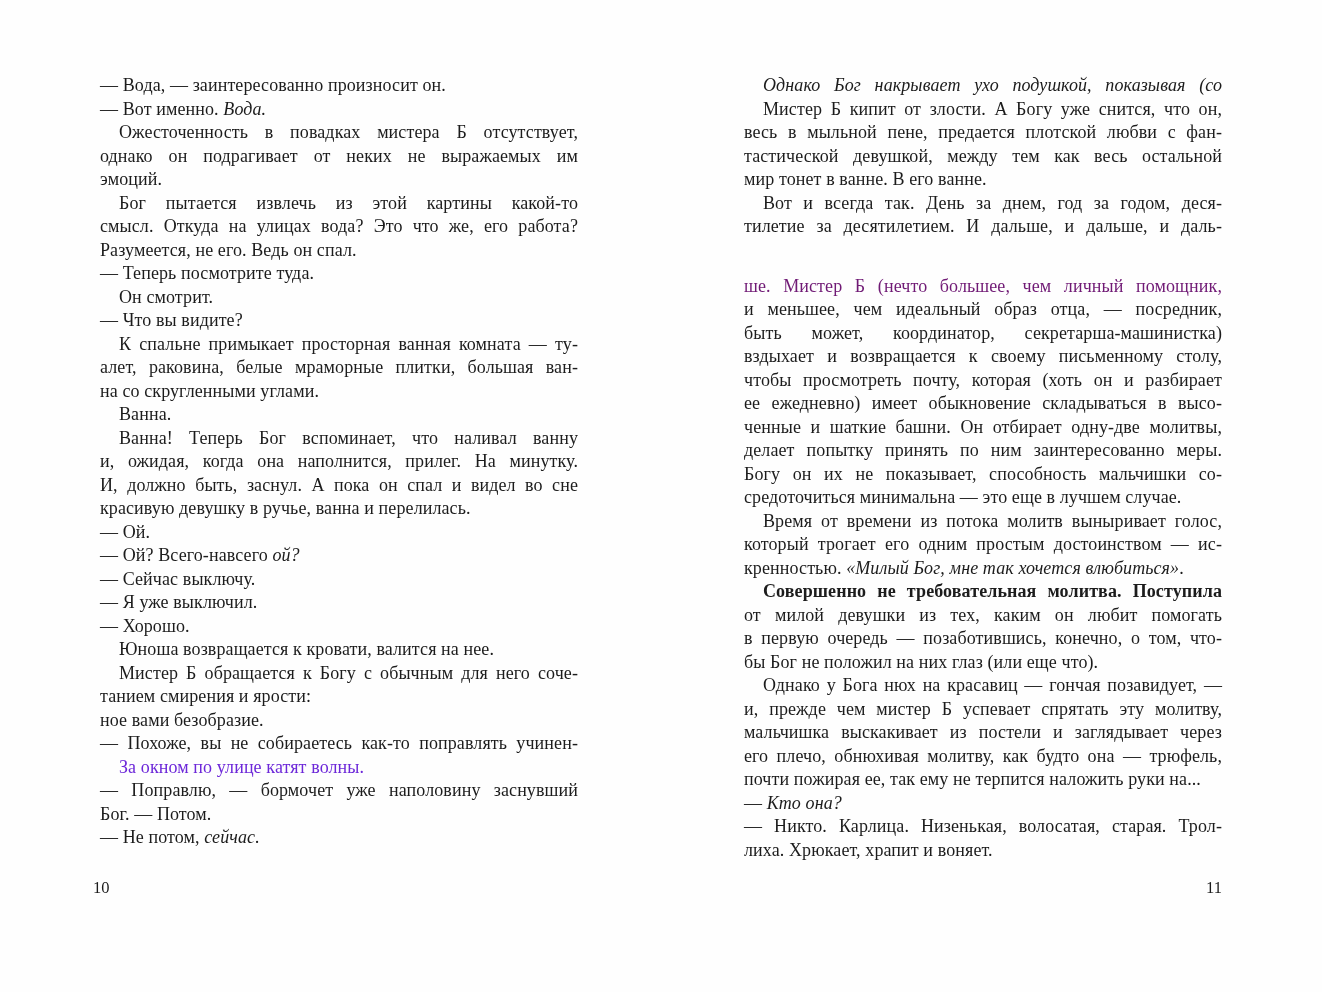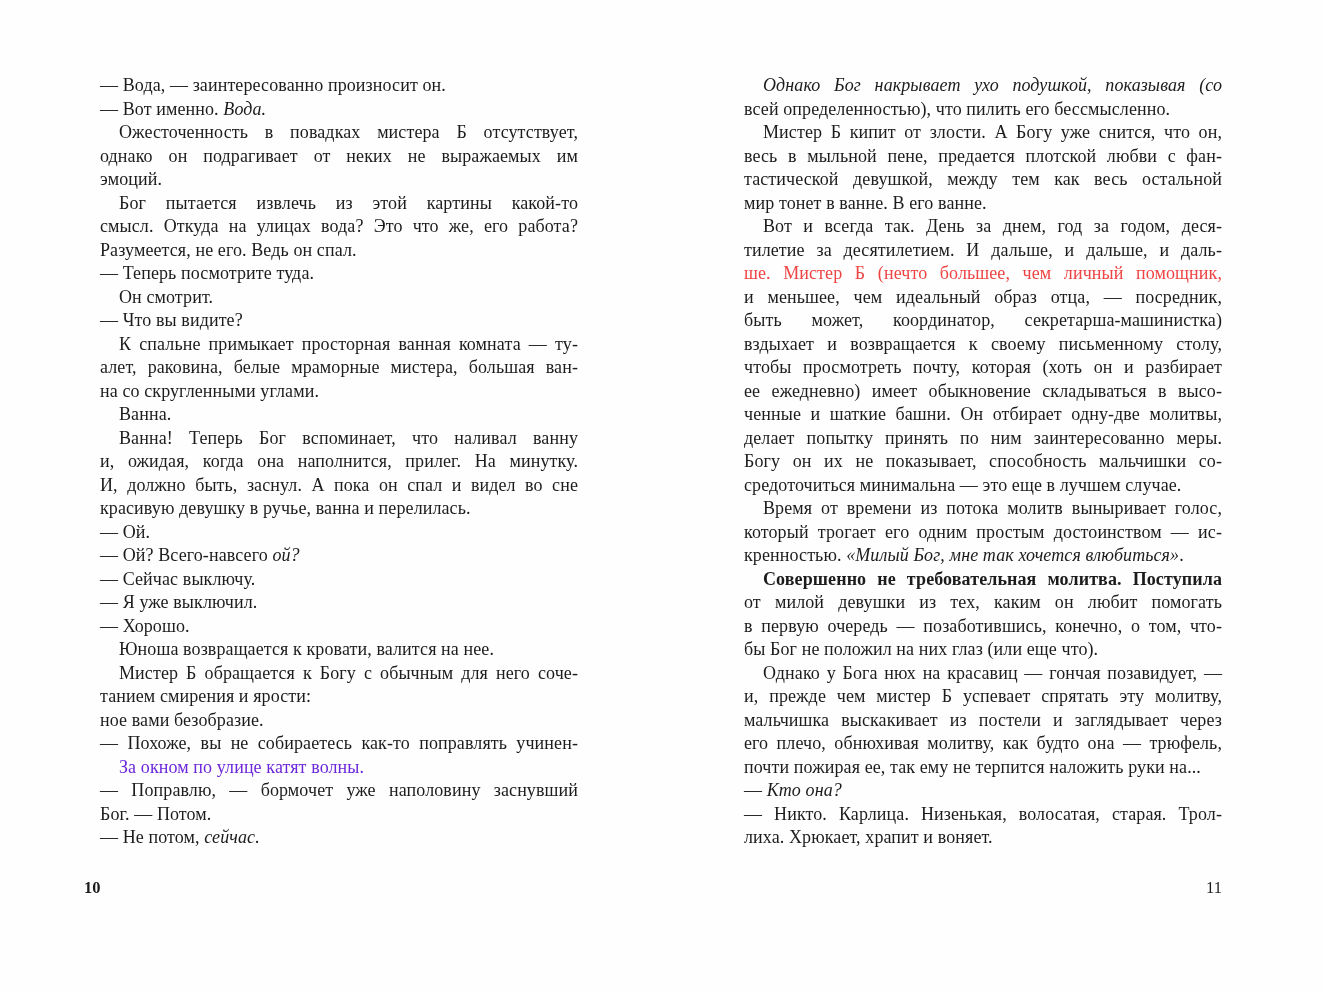--- a/index.html
+++ b/index.html
@@ -37,24 +37,23 @@
   .line.indent { text-indent: 19px; }
   .italic { font-style: italic; }
   .page-number {
     position: absolute;
     top: 878px;
     font-size: 16.5px;
     line-height: 20px;
     color: #1c1c1c;
   }
   .page-number-left {
-    left: 84px;
+    left: 93px;
     width: 478px;
     text-align: left;
-    font-weight: bold;
   }
   .page-number-right {
     left: 744px;
     width: 478px;
     text-align: right;
   }
 </style>
 </head>
 <body style="background: rgb(254, 254, 254);">
 
@@ -65,21 +64,21 @@
       <div class="line justify indent" style="color: rgb(28, 28, 28);"><span>Ожесточенность в повадках мистера Б отсутствует,</span></div>
       <div class="line justify" style="color: rgb(28, 28, 28);"><span>однако он подрагивает от неких не выражаемых им</span></div>
       <div class="line" style="color: rgb(28, 28, 28);"><span>эмоций.</span></div>
       <div class="line justify indent" style="color: rgb(28, 28, 28);"><span>Бог пытается извлечь из этой картины какой-то</span></div>
       <div class="line justify" style="color: rgb(28, 28, 28);"><span>смысл. Откуда на улицах вода? Это что же, его работа?</span></div>
       <div class="line" style="color: rgb(28, 28, 28);"><span>Разумеется, не его. Ведь он спал.</span></div>
       <div class="line" style="color: rgb(28, 28, 28);"><span>— Теперь посмотрите туда.</span></div>
       <div class="line indent" style="color: rgb(28, 28, 28);"><span>Он смотрит.</span></div>
       <div class="line" style="color: rgb(28, 28, 28);"><span>— Что вы видите?</span></div>
       <div class="line justify indent" style="color: rgb(28, 28, 28);"><span>К спальне примыкает просторная ванная комната — ту-</span></div>
-      <div class="line justify" style="color: rgb(28, 28, 28);"><span>алет, раковина, белые мраморные мистера, большая ван-</span></div>
+      <div class="line justify" style="color: rgb(28, 28, 28);"><span>алет, раковина, белые мраморные плитки, большая ван-</span></div>
       <div class="line" style="color: rgb(28, 28, 28);"><span>на со скругленными углами.</span></div>
       <div class="line indent" style="color: rgb(28, 28, 28);"><span>Ванна.</span></div>
       <div class="line justify indent" style="color: rgb(28, 28, 28);"><span>Ванна! Теперь Бог вспоминает, что наливал ванну</span></div>
       <div class="line justify" style="color: rgb(28, 28, 28);"><span>и, ожидая, когда она наполнится, прилег. На минутку.</span></div>
       <div class="line justify" style="color: rgb(28, 28, 28);"><span>И, должно быть, заснул. А пока он спал и видел во сне</span></div>
       <div class="line" style="color: rgb(28, 28, 28);"><span>красивую девушку в ручье, ванна и перелилась.</span></div>
       <div class="line" style="color: rgb(28, 28, 28);"><span>— Ой.</span></div>
       <div class="line" style="color: rgb(28, 28, 28);"><span>— Ой? Всего-навсего </span><span class="italic">ой?</span></div>
       <div class="line" style="color: rgb(28, 28, 28);"><span>— Сейчас выключу.</span></div>
       <div class="line" style="color: rgb(28, 28, 28);"><span>— Я уже выключил.</span></div>
@@ -90,28 +89,27 @@
       <div class="line" style="color: rgb(28, 28, 28);"><span>ное вами безобразие.</span></div>
       <div class="line justify" style="color: rgb(28, 28, 28);"><span>— Похоже, вы не собираетесь как-то поправлять учинен-</span></div>
       <div class="line indent" style="color: #6d28d9;"><span>За окном по улице катят волны.</span></div>
       <div class="line justify" style="color: rgb(28, 28, 28);"><span>— Поправлю, — бормочет уже наполовину заснувший</span></div>
       <div class="line" style="color: rgb(28, 28, 28);"><span>Бог. — Потом.</span></div>
       <div class="line" style="color: rgb(28, 28, 28);"><span>— Не потом, </span><span class="italic">сейчас.</span></div>
     </div>
 
   <div class="page page-right">
       <div class="line justify indent" style="color: rgb(28, 28, 28); font-style: italic;"><span>Однако Бог накрывает ухо подушкой, показывая (со</span></div>
-      <div class="line" style="color: rgb(28, 28, 28);"><span>всей определенностью), что пилить его бессмысленно.</span></div>
       <div class="line justify indent" style="color: rgb(28, 28, 28);"><span>Мистер Б кипит от злости. А Богу уже снится, что он,</span></div>
       <div class="line justify" style="color: rgb(28, 28, 28);"><span>весь в мыльной пене, предается плотской любви с фан-</span></div>
       <div class="line justify" style="color: rgb(28, 28, 28);"><span>тастической девушкой, между тем как весь остальной</span></div>
       <div class="line" style="color: rgb(28, 28, 28);"><span>мир тонет в ванне. В его ванне.</span></div>
       <div class="line justify indent" style="color: rgb(28, 28, 28);"><span>Вот и всегда так. День за днем, год за годом, деся-</span></div>
       <div class="line justify" style="color: rgb(28, 28, 28);"><span>тилетие за десятилетием. И дальше, и дальше, и даль-</span></div>
-      <div class="line justify" style="color: #ef4444;"><span>ше. Мистер Б (нечто большее, чем личный помощник,</span></div>
+      <div class="line justify" style="color: #701a75; margin-top: 36px;"><span>ше. Мистер Б (нечто большее, чем личный помощник,</span></div>
       <div class="line justify" style="color: rgb(28, 28, 28);"><span>и меньшее, чем идеальный образ отца, — посредник,</span></div>
       <div class="line justify" style="color: rgb(28, 28, 28);"><span>быть может, координатор, секретарша-машинистка)</span></div>
       <div class="line justify" style="color: rgb(28, 28, 28);"><span>вздыхает и возвращается к своему письменному столу,</span></div>
       <div class="line justify" style="color: rgb(28, 28, 28);"><span>чтобы просмотреть почту, которая (хоть он и разбирает</span></div>
       <div class="line justify" style="color: rgb(28, 28, 28);"><span>ее ежедневно) имеет обыкновение складываться в высо-</span></div>
       <div class="line justify" style="color: rgb(28, 28, 28);"><span>ченные и шаткие башни. Он отбирает одну-две молитвы,</span></div>
       <div class="line justify" style="color: rgb(28, 28, 28);"><span>делает попытку принять по ним заинтересованно меры.</span></div>
       <div class="line justify" style="color: rgb(28, 28, 28);"><span>Богу он их не показывает, способность мальчишки со-</span></div>
       <div class="line" style="color: rgb(28, 28, 28);"><span>средоточиться минимальна — это еще в лучшем случае.</span></div>
       <div class="line justify indent" style="color: rgb(28, 28, 28);"><span>Время от времени из потока молитв выныривает голос,</span></div>

